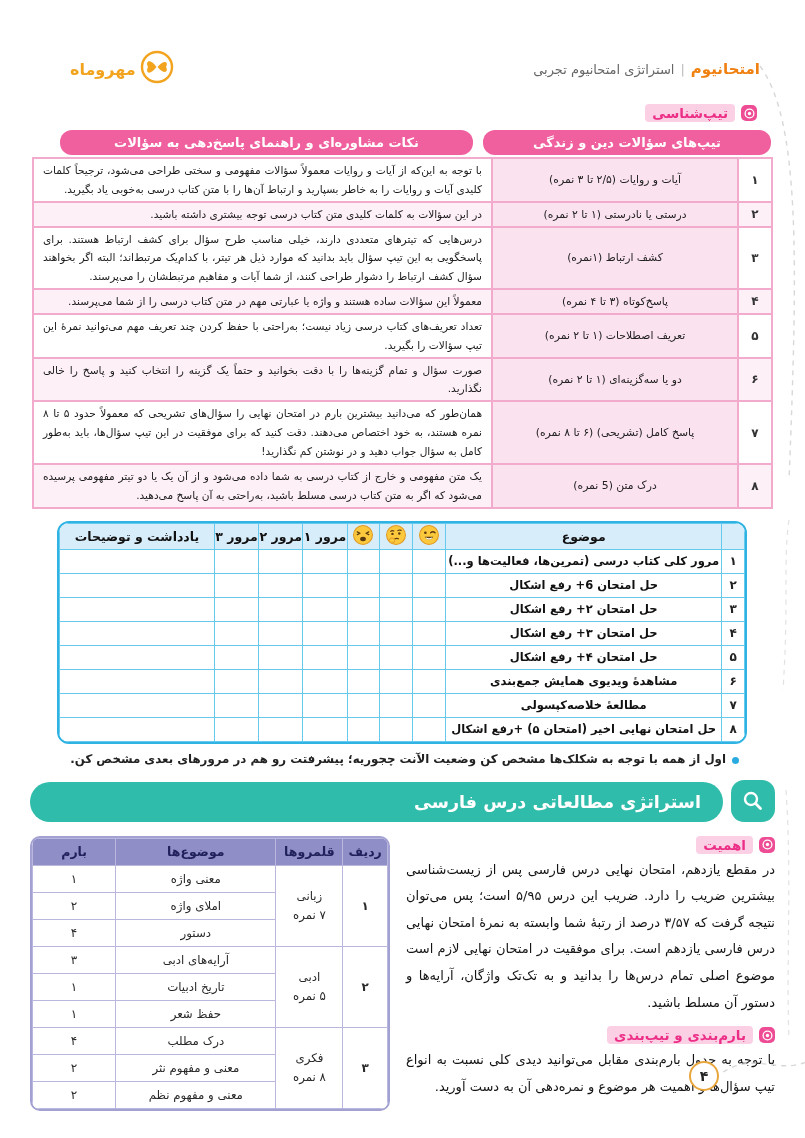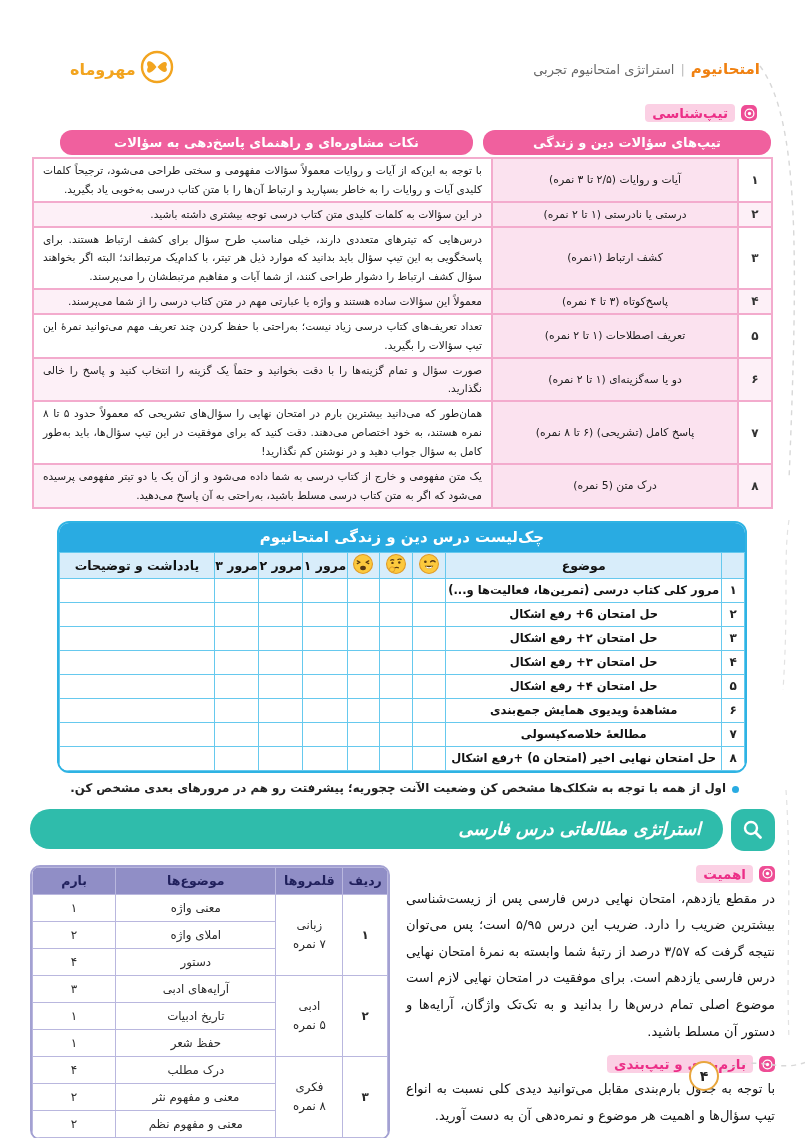--- a/index.html
+++ b/index.html
@@ -47,21 +47,21 @@
   table.cl-t tr.cl-row td { height:24px; background:#fff; }
   .cl-num { width:26px; font-weight:bold; }
   .cl-topic { width:318px; font-weight:bold; font-size:11.5px; color:#111; }
   .cl-emo { width:35px; }
   .cl-rev { width:47px; }
   .cl-notes { width:176px; }
   .cl-foot { display:flex; align-items:flex-start; gap:6px; margin:8px 66px 0 60px; font-size:11.8px; color:#222; font-weight:bold; }
   .cl-dot { width:7px; height:7px; border-radius:50%; background:#29abe2; margin-top:5px; flex:none; }
 
   
-  .banner-row { display:flex; align-items:flex-start; gap:8px; margin:14px 30px 0 30px;font-style:italic; }
+  .banner-row { display:flex; align-items:flex-end; gap:8px; margin:14px 30px 0 30px; }
   .banner-icon { width:44px; height:42px; background:#2fbcab; border-radius:13px; display:flex; align-items:center; justify-content:center; flex:none; }
   .banner { flex:1; height:40px; background:#2fbcab; border-radius:20px; color:#fff; font-weight:bold; font-size:17.5px; display:flex; align-items:center; padding-right:22px; }
 
   
   .cols { display:flex; gap:16px; margin:14px 30px 0 30px; align-items:flex-start; }
   .txtcol { flex:1; }
   .txtcol p { font-size:13px; line-height:2.05; text-align:justify; color:#141414; margin-top:3px; }
   .txtcol .badge-row { margin-bottom:2px; }
   .g2 { margin-top:10px; }
 
@@ -164,21 +164,20 @@
       <tr class="t1-even">
         <td class="t1-num">۸</td>
         <td class="t1-type">درک متن (5 نمره)</td>
         <td class="t1-note">یک متن مفهومی و خارج از کتاب درسی به شما داده می‌شود و از آن یک یا دو تیتر مفهومی پرسیده می‌شود که اگر به متن کتاب درسی مسلط باشید، به‌راحتی به آن پاسخ می‌دهید.</td>
       </tr>
     </tbody>
       </table>
   </div>
 
   <div class="cl">
-    <div class="cl-title">چک‌لیست درس دین و زندگی امتحانیوم</div>
     <table class="cl-t">
       <tbody>
           <tr class="cl-head">
         <td class="cl-num"></td>
         <td class="cl-topic">موضوع</td>
         <td class="cl-emo">
           <svg width="22" height="22" viewBox="0 0 20 20">
                 <circle cx="10" cy="10" r="8.6" fill="#fcc93d" stroke="#e09b28" stroke-width="1"></circle>
                 <circle cx="6.7" cy="8" r="1.2" fill="#5a3a10"></circle>
                 <path d="M11.5 8 q2 -1.8 4 0" fill="none" stroke="#5a3a10" stroke-width="1.3" stroke-linecap="round"></path>

